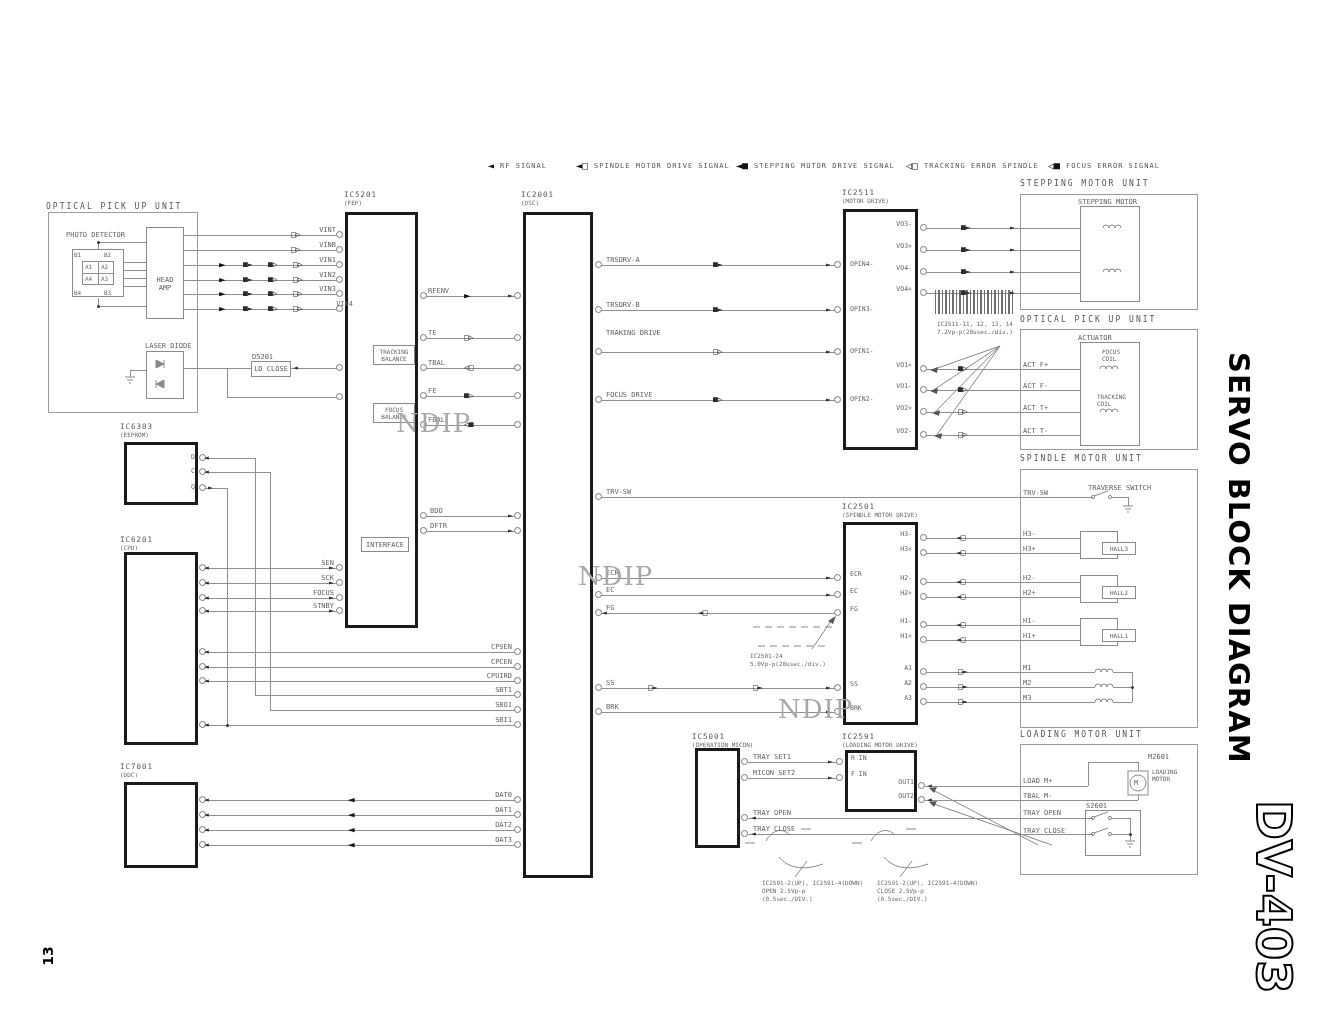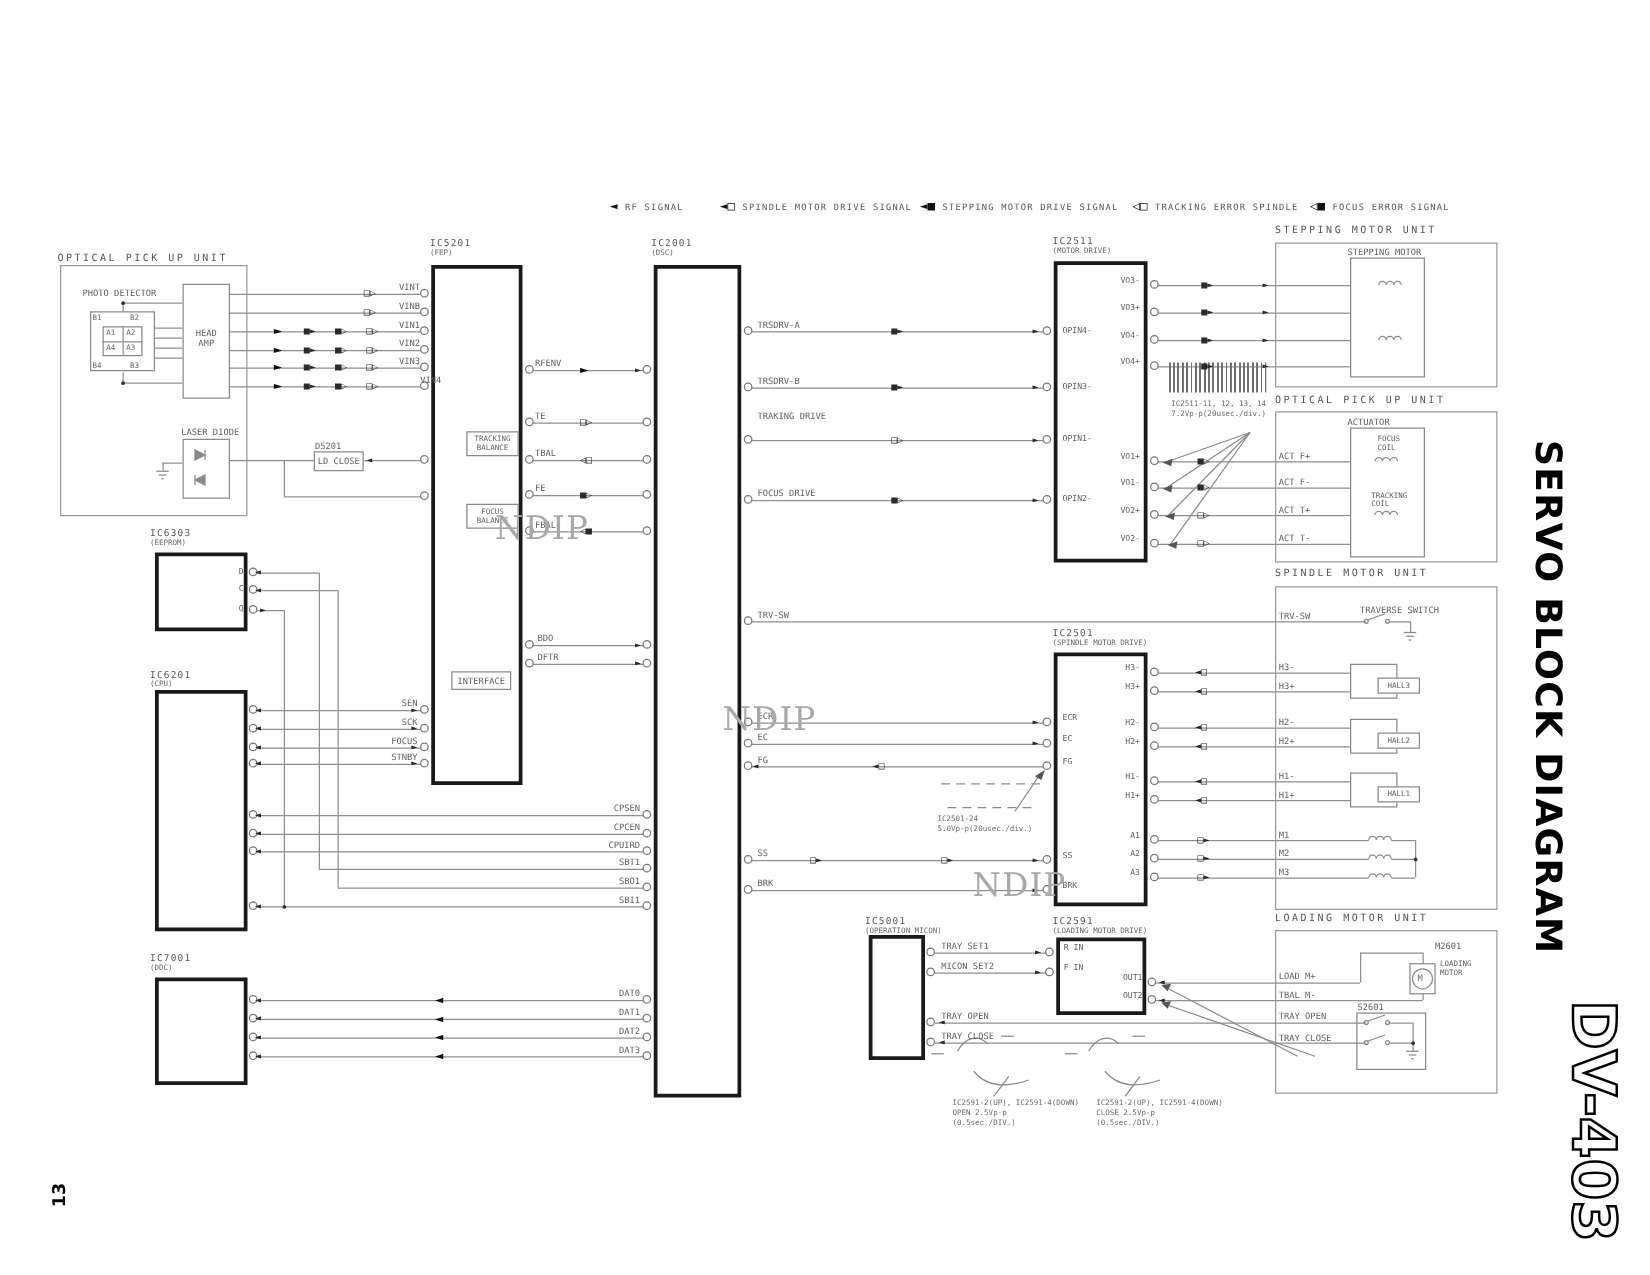--- a/index.html
+++ b/index.html
@@ -288,21 +288,21 @@
 <div class="h" style="left:82px;top:273px;width:32px"></div>
 <div class="cell" style="left:74px;top:251px">B1</div>
 <div class="cell" style="left:104px;top:251px">B2</div>
 <div class="cell" style="left:85px;top:263px">A1</div>
 <div class="cell" style="left:101px;top:263px">A2</div>
 <div class="cell" style="left:85px;top:275px">A4</div>
 <div class="cell" style="left:101px;top:275px">A3</div>
 <div class="cell" style="left:74px;top:289px">B4</div>
 <div class="cell" style="left:104px;top:289px">B3</div>
 <div class="s" style="left:146px;top:227px;width:38px;height:92px"></div>
-<div class="lb pre ctr" style="left:150px;top:263px;width:30px">HEAD
+<div class="lb pre ctr" style="left:150px;top:276px;width:30px">HEAD
 AMP</div>
 <div class="lb" style="left:145px;top:342px">LASER DIODE</div>
 <div class="s" style="left:146px;top:351px;width:38px;height:48px"></div>
 <div class="lb" style="left:252px;top:353px">D5201</div>
 <div class="s" style="left:251px;top:361px;width:40px;height:16px"></div>
 <div class="lb ctr" style="left:252px;top:365px;width:38px">LD CLOSE</div>
 
 <div class="s" style="left:373px;top:345px;width:42px;height:20px"></div>
 <div class="lb pre ctr" style="left:374px;top:348px;width:40px;font-size:6px;line-height:7px">TRACKING
 BALANCE</div>

